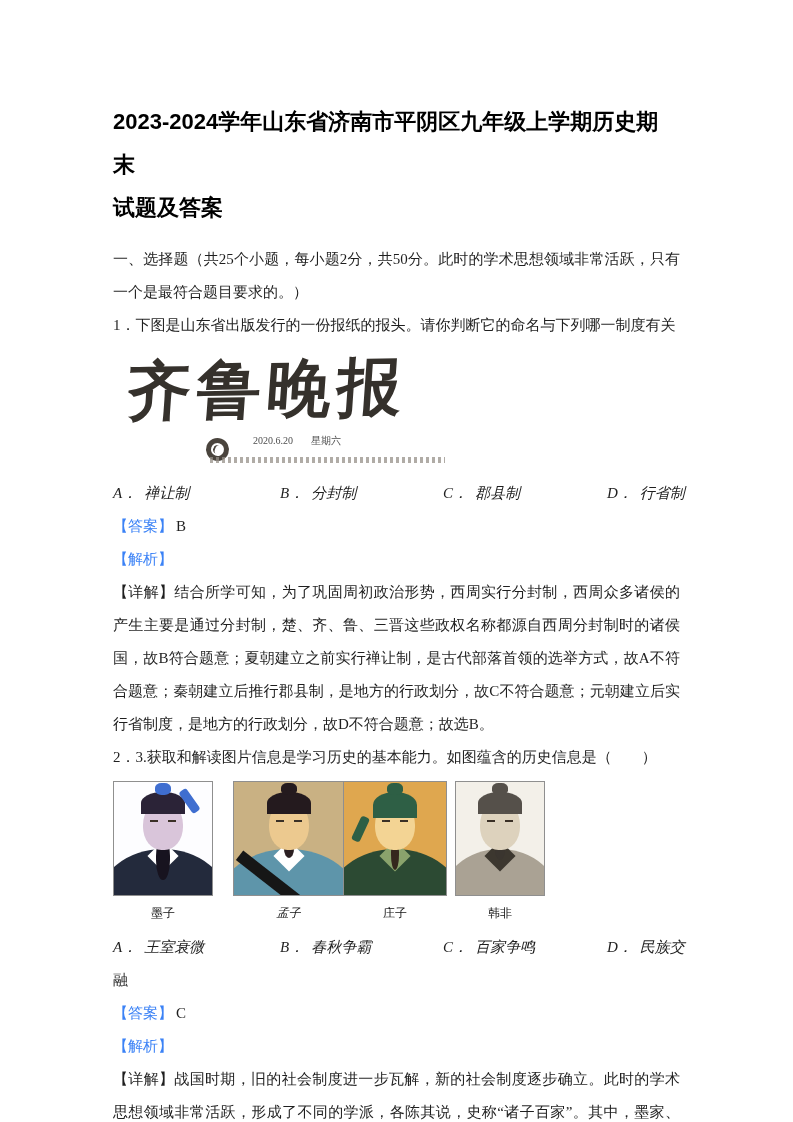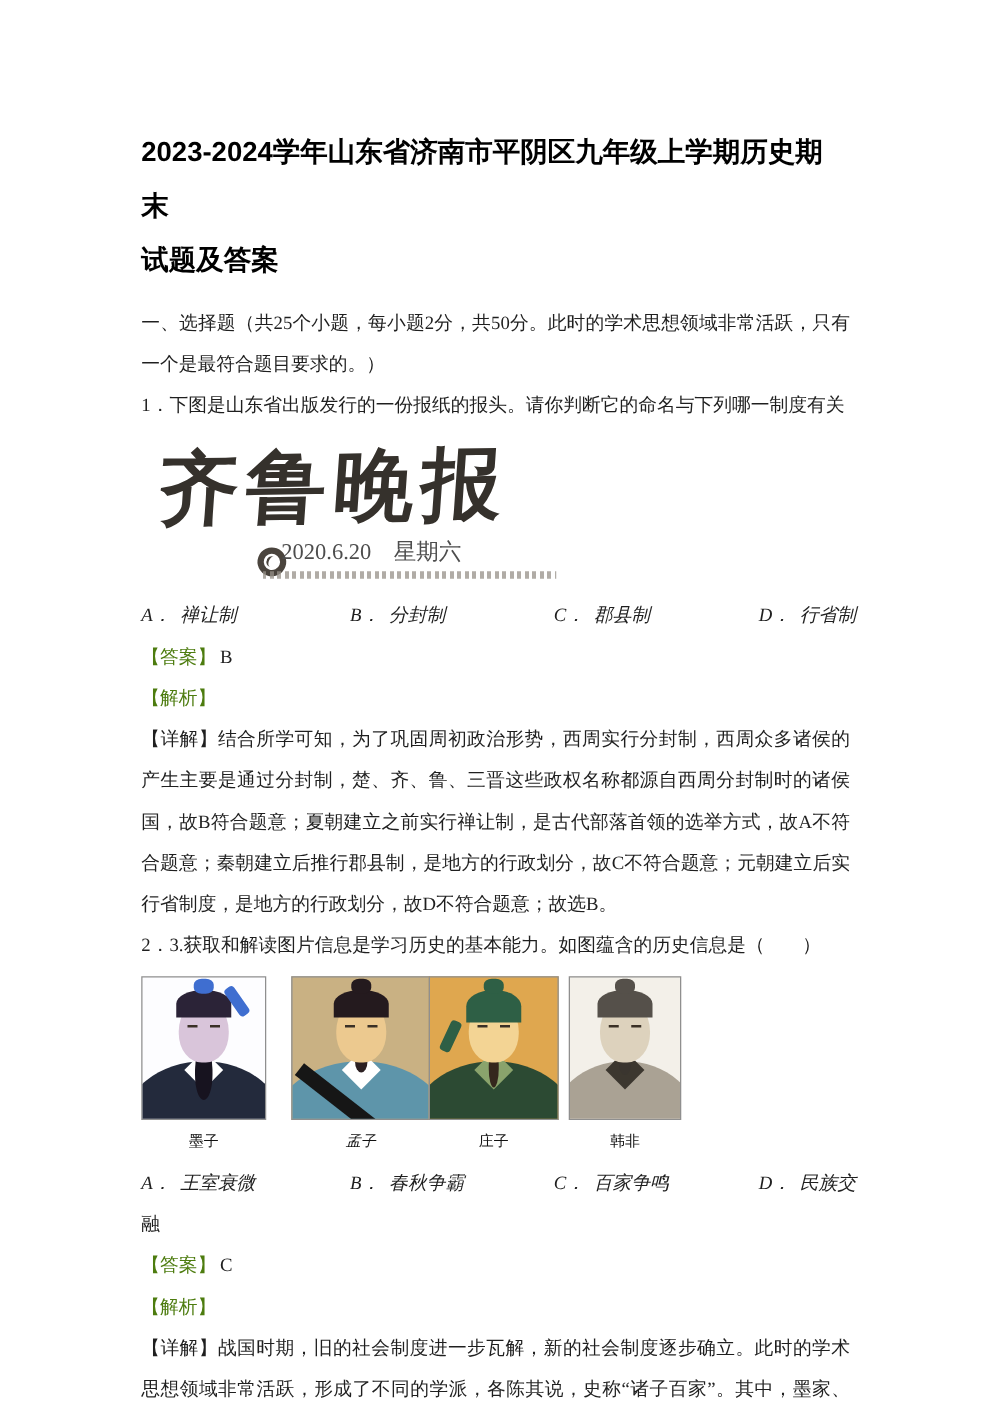--- a/index.html
+++ b/index.html
@@ -40,37 +40,37 @@
     width:13px;height:13px;border-radius:50%;
     border:5px solid #4a443d;
     box-sizing:content-box;
     transform:rotate(20deg);
   }
   .masthead-logo::after{
     content:"";position:absolute;left:2px;top:2px;width:9px;height:9px;
     border-radius:50%;border-left:2px solid #4a443d;box-sizing:border-box;
   }
   .masthead-date{
-    position:absolute;left:112px;top:84px;
-    font-size:18px;line-height:20px;color:#4d4d4d;white-space:nowrap;
+    position:absolute;left:140px;top:84px;
+    font-size:10px;line-height:20px;color:#4d4d4d;white-space:nowrap;
   }
   .masthead-date .wd{margin-left:18px;}
   .masthead-fineprint{
     position:absolute;left:97px;top:110px;width:235px;height:6px;
     background:repeating-linear-gradient(90deg,#969088 0 3px,transparent 3px 6px);
     opacity:.75;
   }
 
   
   .opts{display:grid;grid-template-columns:167px 163px 164px 1fr;margin:0;}
   .opt{white-space:nowrap;font-style:italic;}
   .opt-label{margin-right:7px;}
 
   .ans-line{margin:0;}
-  .accent{color:#4d7c0f;}
+  .accent{color:#3b82f6;}
   .ans-letter{margin-left:3px;color:#1f1f1f;}
 
   
   .portraits{position:relative;height:150px;margin:7px 0 0 0;}
   .portrait-unit{position:absolute;top:0;}
   .pt-box{
     position:relative;height:115px;overflow:hidden;
     border:1px solid #8f8f8f;box-sizing:border-box;background:#fff;
   }
   .pt-label{

